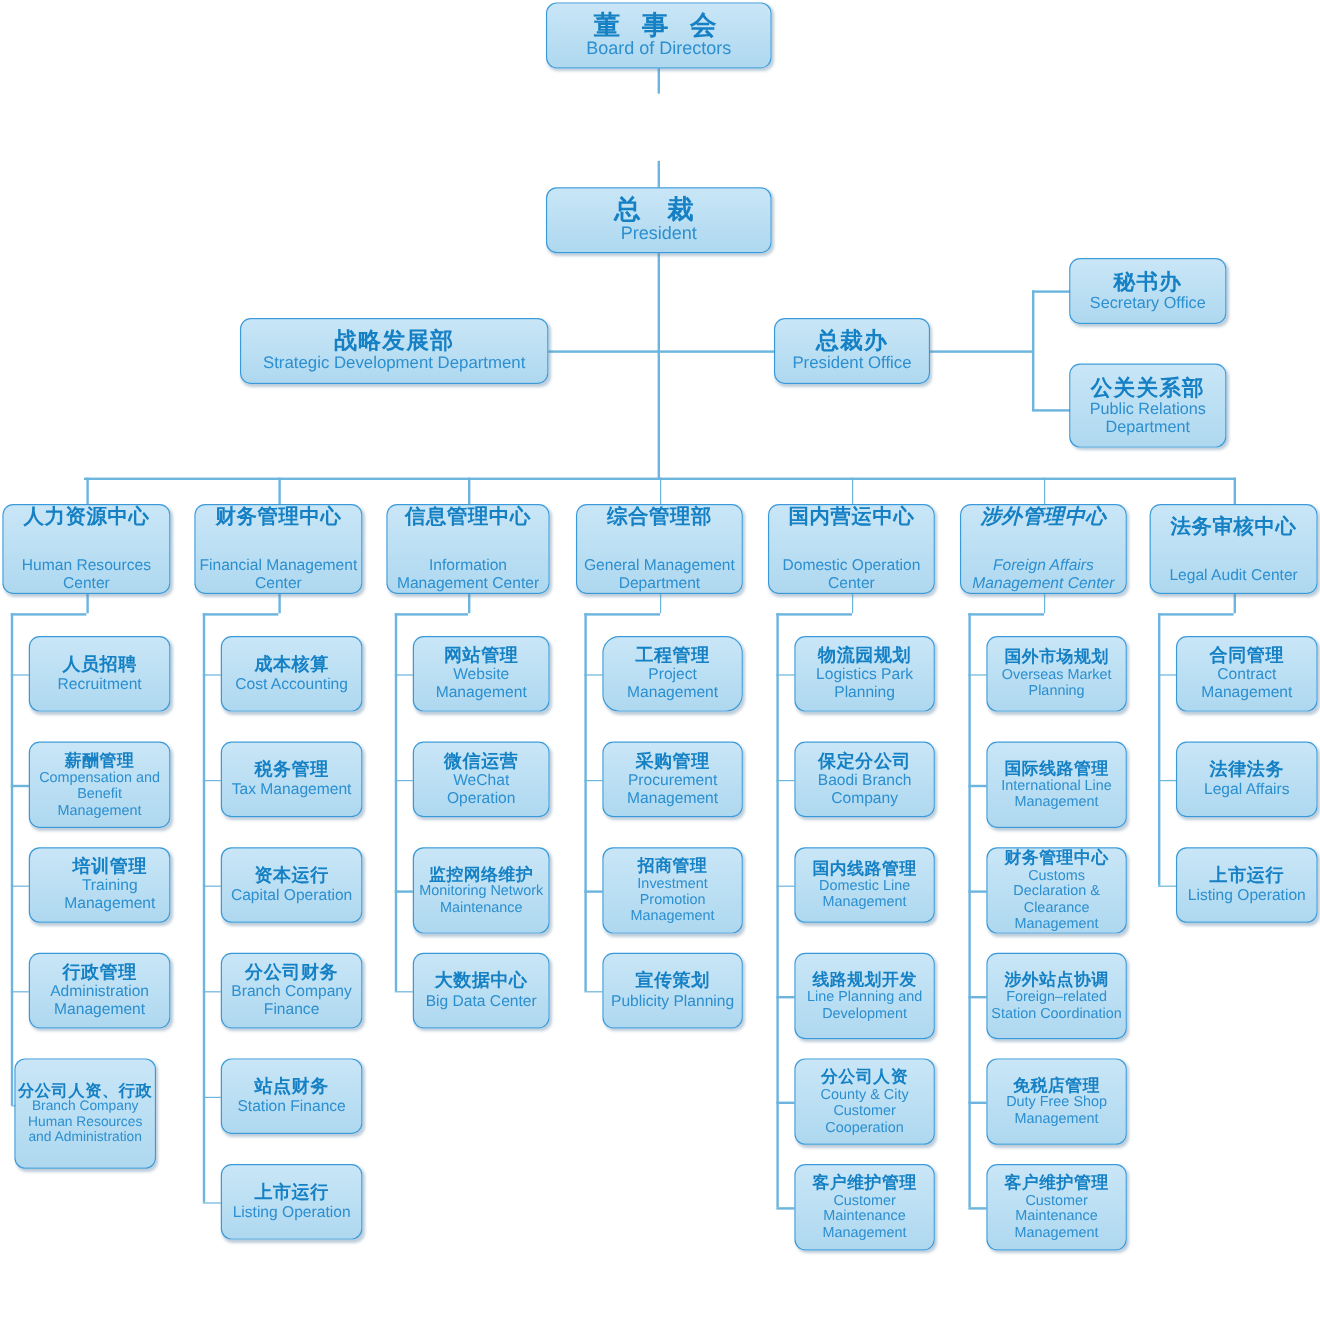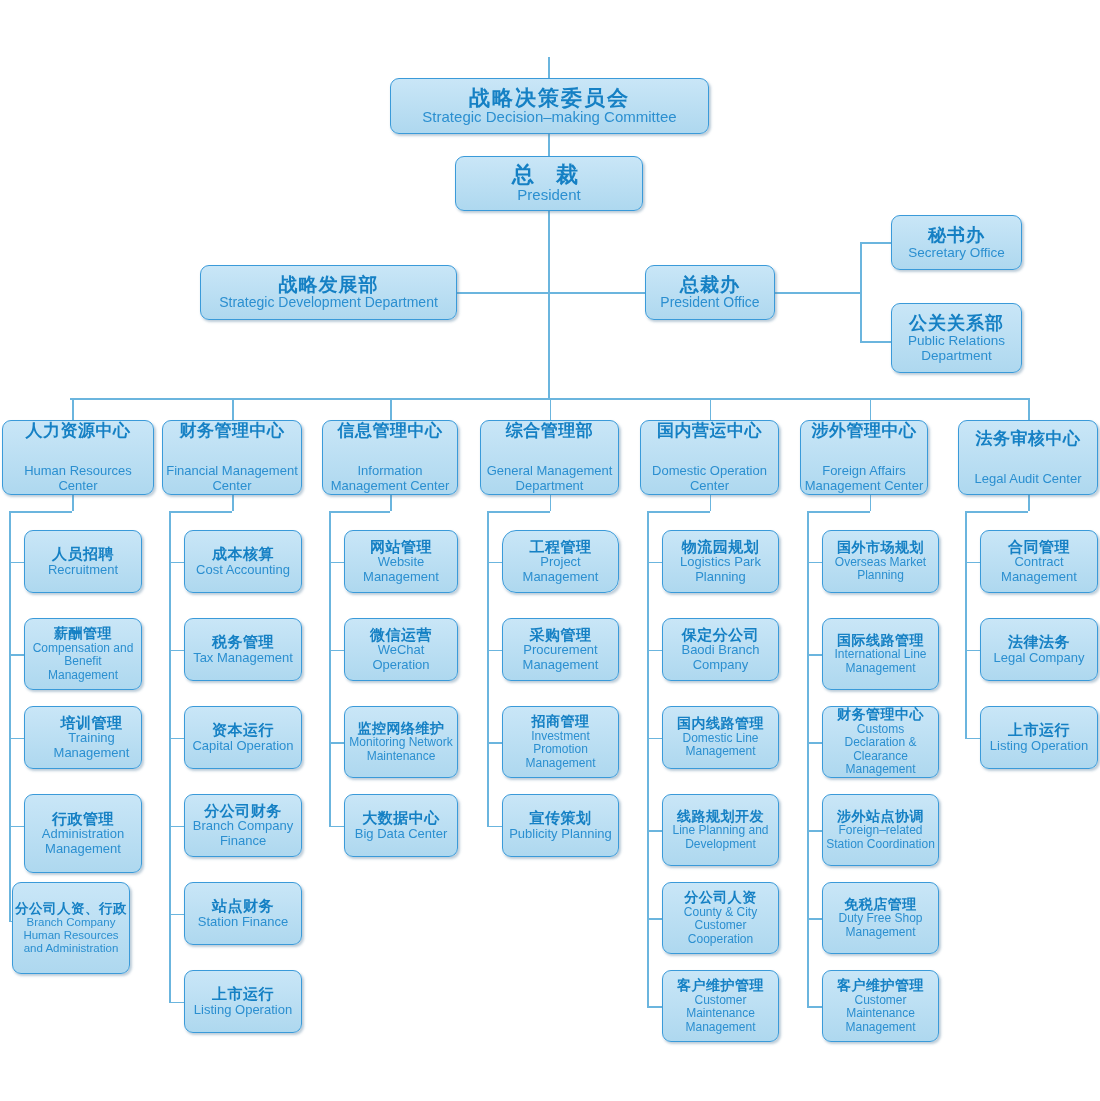--- a/index.html
+++ b/index.html
@@ -65,25 +65,25 @@
     z-index: 1;
   }
   .conn.h { height: 1.5px; }
   .conn.v { width: 1.5px; }
 </style>
 </head>
 <body>
 
 <div id="chart-root">
 
-
-  <div class="node t-comm" style="left:390px; top:78px; width:319px; height:56px;">
-    <div class="cn">战略决策委员会</div>
-    <div class="en">Strategic Decision–making Committee</div>
-  </div>
+  <div class="node t-board" style="left:455px; top:2px; width:188px; height:55px;">
+    <div class="cn">董 事 会</div>
+    <div class="en">Board of Directors</div>
+  </div>
+
 
   <div class="node t-pres" style="left:455px; top:156px; width:188px; height:55px;">
     <div class="cn">总  裁</div>
     <div class="en">President</div>
   </div>
 
   <div class="node t-dept" style="left:200px; top:265px; width:257px; height:55px;">
     <div class="cn">战略发展部</div>
     <div class="en">Strategic Development Department</div>
   </div>
@@ -113,21 +113,21 @@
 
   <div class="conn h" style="left:775px; top:292px; width:86px;"></div>
   <div class="conn v" style="left:860px; top:242px; height:100px;"></div>
   <div class="conn h" style="left:860px; top:242px; width:32px;"></div>
   <div class="conn h" style="left:860px; top:341px; width:32px;"></div>
 
   <div class="conn h" style="left:70px; top:398px; width:960px;"></div>
 
   <div id="centers-layer">
       <div class="conn v" style="left: 72px; top: 398px; height: 22px;"></div>
-      <div class="node t-center" style="left: 2px; top: 420px; width: 152px; height: 75px;">
+      <div class="node t-center" style="left: 2px; top: 420px; width: 140px; height: 75px;">
         <div class="cn">人力资源中心</div>
         <div class="en">Human Resources Center</div>
       </div>
       <div class="conn v" style="left: 72px; top: 495px; height: 16px;"></div>
       <div class="conn h" style="left: 9px; top: 511px; width: 63px;"></div>
       <div class="conn v" style="left: 9px; top: 511px; height: 409.5px;"></div>
       <div class="conn h" style="left: 9px; top: 561.5px; width: 15px;"></div>
       <div class="node t-leaf" style="left: 24px; top: 530px; width: 118px; height: 63px;">
         <div class="cn">人员招聘</div>
         <div class="en">Recruitment</div>
@@ -136,21 +136,21 @@
       <div class="node t-leaf dense" style="left: 24px; top: 618px; width: 118px; height: 72px;">
         <div class="cn">薪酬管理</div>
         <div class="en">Compensation and Benefit Management</div>
       </div>
       <div class="conn h" style="left: 9px; top: 737.5px; width: 15px;"></div>
       <div class="node t-leaf" style="left: 24px; top: 706px; width: 118px; height: 63px; padding-left: 20px;">
         <div class="cn">培训管理</div>
         <div class="en">Training Management</div>
       </div>
       <div class="conn h" style="left: 9px; top: 825.5px; width: 15px;"></div>
-      <div class="node t-leaf" style="left: 24px; top: 794px; width: 118px; height: 79px;">
+      <div class="node t-leaf" style="left: 24px; top: 794px; width: 118px; height: 63px;">
         <div class="cn">行政管理</div>
         <div class="en">Administration Management</div>
       </div>
       <div class="conn h" style="left: 9px; top: 920.5px; width: 15px;"></div>
       <div class="node t-leaf xdense" style="left: 12px; top: 882px; width: 118px; height: 92px;">
         <div class="cn">分公司人资、行政</div>
         <div class="en">Branch Company Human Resources and Administration</div>
       </div>
       <div class="conn v" style="left: 232px; top: 398px; height: 22px;"></div>
       <div class="node t-center" style="left: 162px; top: 420px; width: 140px; height: 75px;">
@@ -278,21 +278,21 @@
       <div class="node t-leaf dense" style="left: 662px; top: 882px; width: 117px; height: 72px;">
         <div class="cn">分公司人资</div>
         <div class="en">County &amp; City Customer Cooperation</div>
       </div>
       <div class="conn h" style="left: 647px; top: 1006px; width: 15px;"></div>
       <div class="node t-leaf dense" style="left: 662px; top: 970px; width: 117px; height: 72px;">
         <div class="cn">客户维护管理</div>
         <div class="en">Customer Maintenance Management</div>
       </div>
       <div class="conn v" style="left: 869.5px; top: 398px; height: 22px;"></div>
-      <div class="node t-center" style="left: 800px; top: 420px; width: 128px; height: 75px;">
+      <div class="node t-center" style="left: 800px; top: 420px; width: 139px; height: 75px; font-style: italic;">
         <div class="cn">涉外管理中心</div>
         <div class="en">Foreign Affairs Management Center</div>
       </div>
       <div class="conn v" style="left: 869.5px; top: 495px; height: 16px;"></div>
       <div class="conn h" style="left: 807px; top: 511px; width: 62.5px;"></div>
       <div class="conn v" style="left: 807px; top: 511px; height: 495px;"></div>
       <div class="conn h" style="left: 807px; top: 561.5px; width: 15px;"></div>
       <div class="node t-leaf dense" style="left: 822px; top: 530px; width: 117px; height: 63px;">
         <div class="cn">国外市场规划</div>
         <div class="en">Overseas Market Planning</div>
@@ -331,21 +331,21 @@
       <div class="conn h" style="left: 965px; top: 511px; width: 63px;"></div>
       <div class="conn v" style="left: 965px; top: 511px; height: 226.5px;"></div>
       <div class="conn h" style="left: 965px; top: 561.5px; width: 15px;"></div>
       <div class="node t-leaf" style="left: 980px; top: 530px; width: 118px; height: 63px;">
         <div class="cn">合同管理</div>
         <div class="en">Contract Management</div>
       </div>
       <div class="conn h" style="left: 965px; top: 649.5px; width: 15px;"></div>
       <div class="node t-leaf" style="left: 980px; top: 618px; width: 118px; height: 63px;">
         <div class="cn">法律法务</div>
-        <div class="en">Legal Company</div>
+        <div class="en">Legal Affairs</div>
       </div>
       <div class="conn h" style="left: 965px; top: 737.5px; width: 15px;"></div>
       <div class="node t-leaf" style="left: 980px; top: 706px; width: 118px; height: 63px;">
         <div class="cn">上市运行</div>
         <div class="en">Listing Operation</div>
       </div>
     </div>
 
 </div>
 

